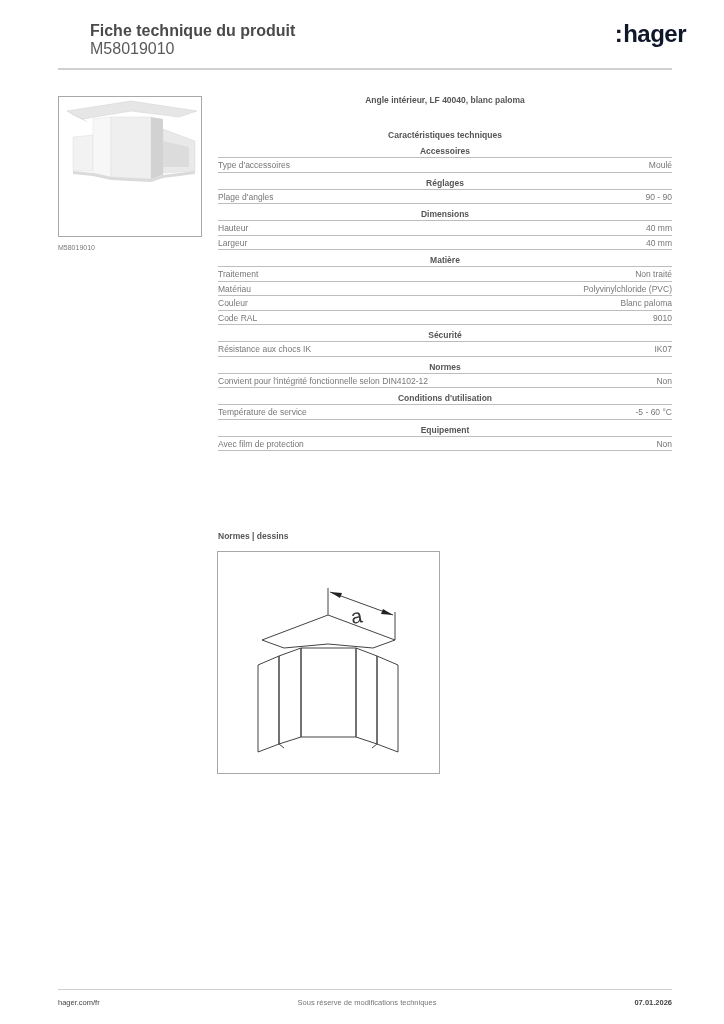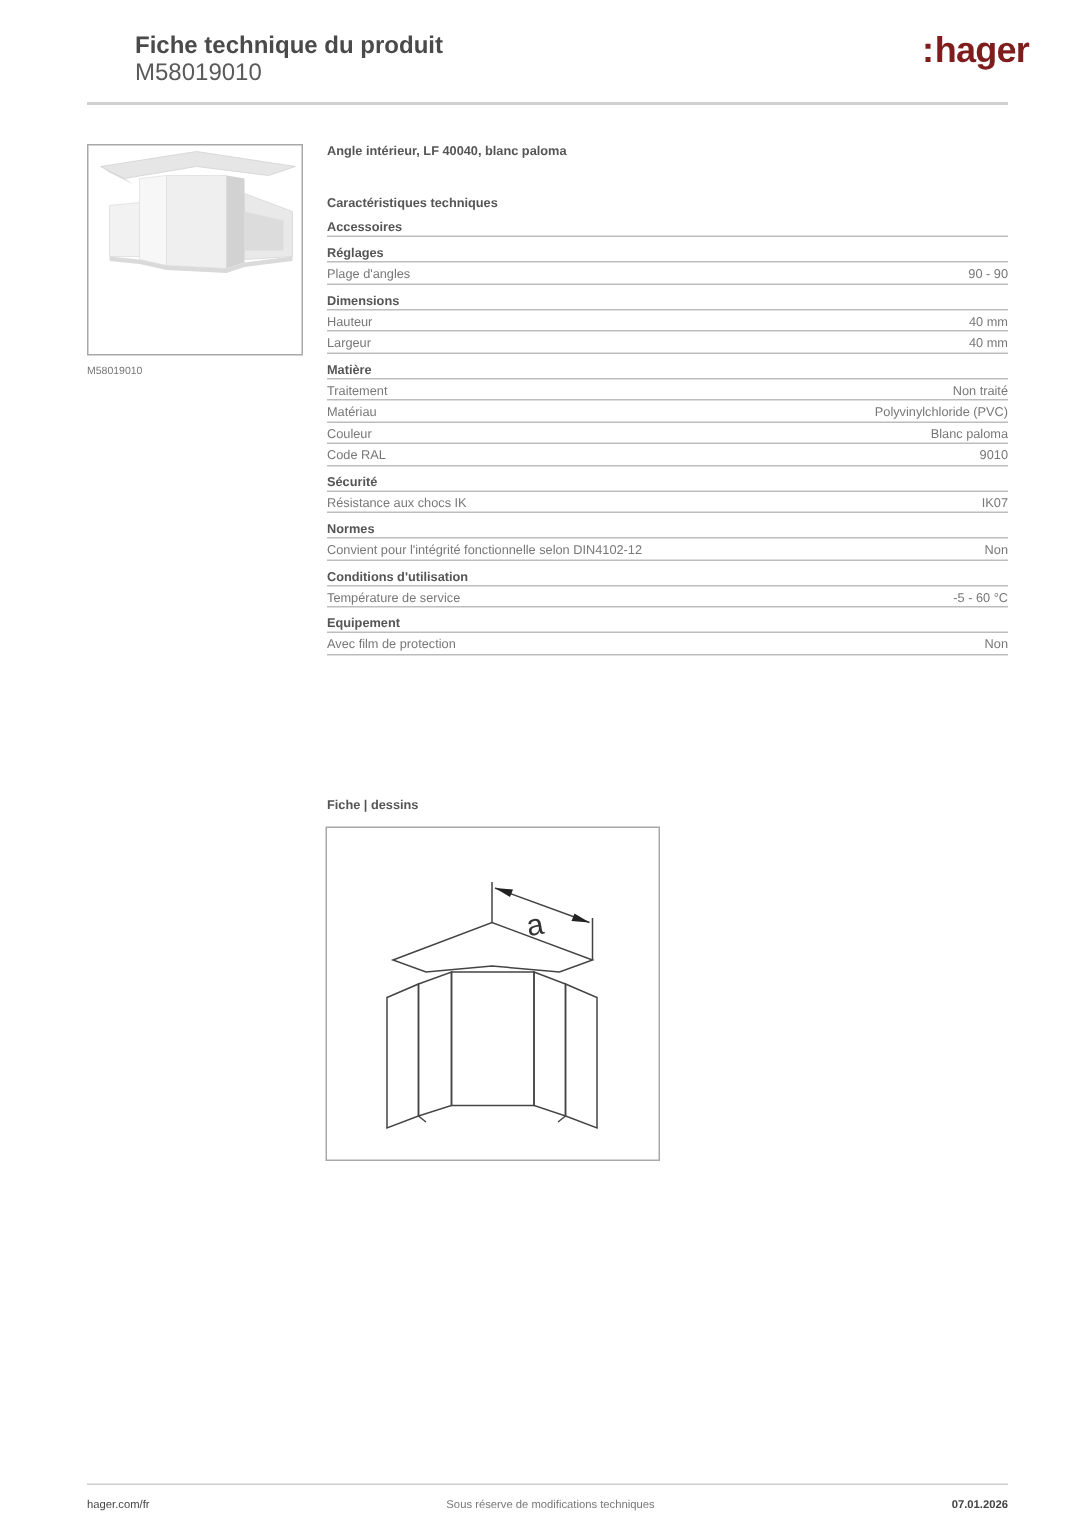--- a/index.html
+++ b/index.html
@@ -2,28 +2,28 @@
 <html><head>
 <meta charset="utf-8">
 <style>
   * { box-sizing: border-box; margin: 0; padding: 0; }
   html, body { width: 724px; height: 1024px; background: #ffffff; }
   body { position: relative; font-family: "Liberation Sans", sans-serif; color: #555; overflow: hidden; }
 
   .header { position: absolute; left: 58px; top: 20px; width: 614px; height: 50px; margin-left: 32px; }
   .title { position: absolute; left: 0; top: 2px; font-size: 16px; font-weight: bold; color: #4a4a4a; letter-spacing: 0; }
   .subtitle { position: absolute; left: 0; top: 20px; font-size: 16px; color: #5a5a5a; }
-  .logo { position: absolute; right: 18px; top: 0px; font-size: 24px; font-weight: bold; color: #7f1d1d; letter-spacing: -0.5px; }
+  .logo { position: absolute; right: 18px; top: 0px; font-size: 24px; font-weight: bold; color: #0f172a; letter-spacing: -0.5px; }
   .logo .colon { display: inline-block; margin-right: 1px; }
   .header-rule { position: absolute; left: 58px; top: 68px; width: 614px; height: 2px; background: #d0d0d0; }
 
   .product-img { position: absolute; left: 58px; top: 96px; width: 144px; height: 141px; border: 1px solid #a8a8a8; background: #fff; }
   .img-caption { position: absolute; left: 58px; top: 244px; font-size: 7px; color: #777; }
 
-  .content { position: absolute; left: 218px; top: 90px; width: 454px; }
+  .content { position: absolute; left: 218px; top: 90px; width: 454px; text-align: center; }
   .product-name { font-size: 8.5px; font-weight: bold; color: #555; height: 11px; line-height: 11px; margin-top: 5px; }
   .section-title { font-size: 8.5px; font-weight: bold; color: #555; margin-top: 24px; height: 11px; line-height: 11px; }
   .group { margin-top: 3px; }
   .group:first-of-type { margin-top: 14px; }
   .group-title { font-size: 8.5px; font-weight: bold; color: #555; height: 14px; line-height: 14px; border-bottom: 1px solid #bdbdbd; }
   .row { display: flex; justify-content: space-between; font-size: 8.5px; color: #777; height: 14.5px; line-height: 14px; border-bottom: 1px solid #bdbdbd; }
   .row .val { color: #777; }
 
   .photos-title { position: absolute; left: 218px; top: 531px; font-size: 8.5px; font-weight: bold; color: #555; }
   .drawing-box { position: absolute; left: 217px; top: 551px; width: 223px; height: 223px; border: 1px solid #a8a8a8; background: #fff; }
@@ -62,20 +62,24 @@
   </svg>
 </div>
 <div class="img-caption">M58019010</div>
 
 <div class="content">
   <div class="product-name">Angle intérieur, LF 40040, blanc paloma</div>
   <div class="section-title">Caractéristiques techniques</div>
 
   <div class="group">
     <div class="group-title">Accessoires</div>
+    <div class="row">
+        <span>Type d'accessoires</span>
+        <span class="val">Moulé</span>
+      </div>
   </div>
 
   <div class="group">
     <div class="group-title">Réglages</div>
     <div class="row">
         <span>Plage d'angles</span>
         <span class="val">90 - 90</span>
       </div>
   </div>
 
@@ -137,21 +141,21 @@
 
   <div class="group">
     <div class="group-title">Equipement</div>
     <div class="row">
         <span>Avec film de protection</span>
         <span class="val">Non</span>
       </div>
   </div>
 </div>
 
-<div class="photos-title">Fiche | dessins</div>
+<div class="photos-title">Normes | dessins</div>
 <div class="drawing-box">
   <svg width="221" height="221" viewBox="0 0 221 221" fill="none" stroke="#444" stroke-width="1">
 
     <polygon points="44,88 110,63 177,88 155,96 110,92 66,96"></polygon>
 
     <line x1="110" y1="63" x2="110" y2="36"></line>
     <line x1="177" y1="88" x2="177" y2="60"></line>
     <line x1="112" y1="40" x2="175" y2="63"></line>
     <polygon points="112,40 124,41 122,46" fill="#222" stroke="none"></polygon>
     <polygon points="175,63 163,62 165,57" fill="#222" stroke="none"></polygon>

